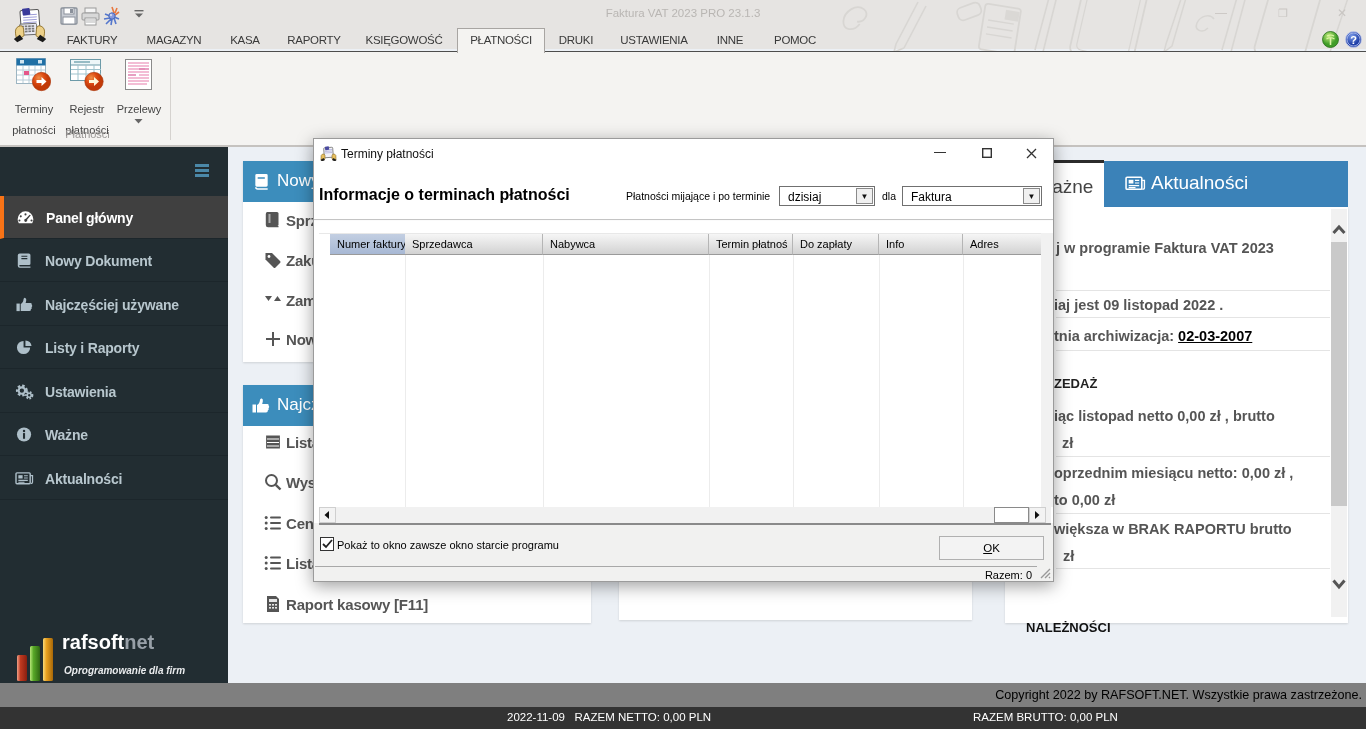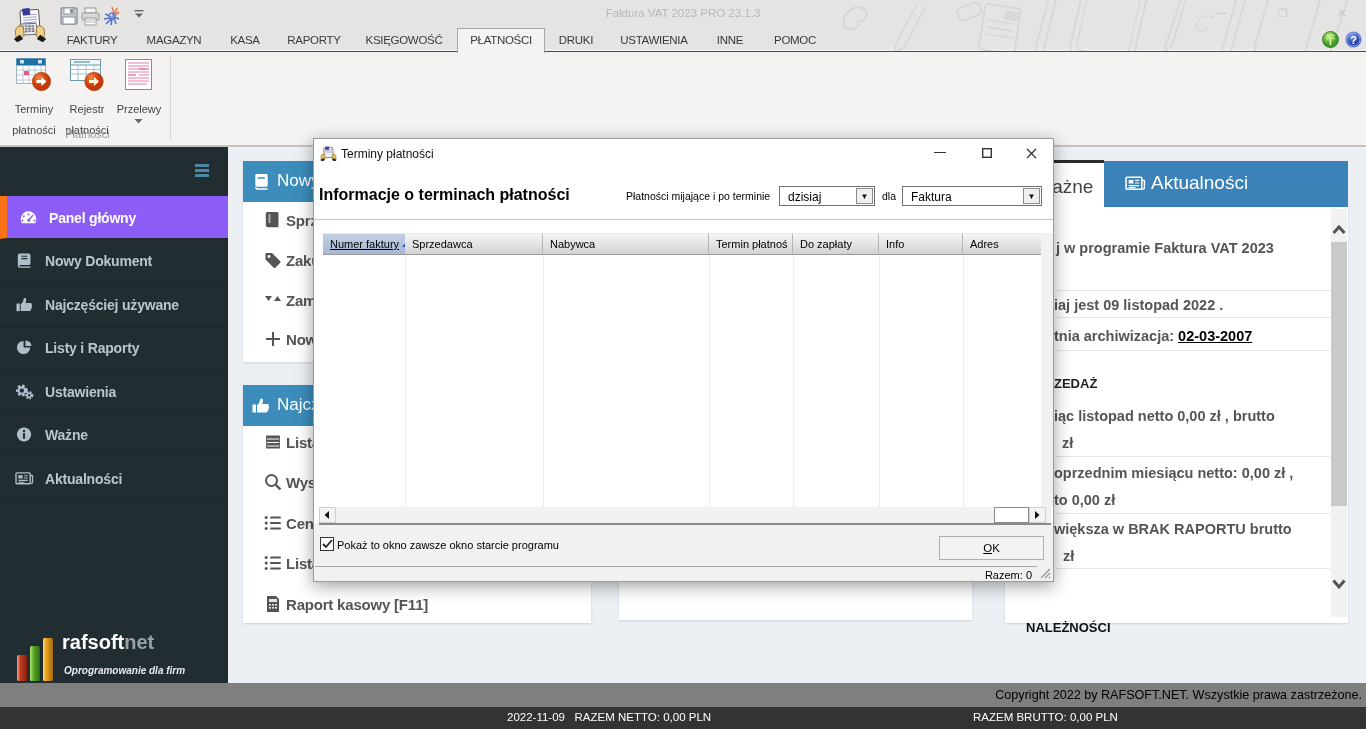--- a/index.html
+++ b/index.html
@@ -25,21 +25,21 @@
 #grplabel { left:30px; top:128px; width:115px; text-align:center; font-size:11px; color:#9a9795; }
 #rsep { left:170px; top:57px; width:1px; height:83px; background:#d5d2cf; }
 
 
 #sidebar { left:0; top:147px; width:228px; height:536px; background:#222d32; }
 #hamburger { left:195px; top:17px; width:14px; height:13px; }
 #hamburger div { height:2.6px; background:#4b88a8; margin-bottom:2.5px; }
 .sitem { left:0; width:228px; height:43px; border-bottom:1px solid #1c262b; color:#b8c7ce; font-size:14px; font-weight:600; letter-spacing:-0.2px; }
 .sitem .txt { position:absolute; left:45px; top:14px; }
 .sitem .ico { position:absolute; left:15px; top:13px; width:19px; height:17px; }
-#sactive { background:#8b5cf6; color:#fff; border-left:7px solid #f97316; }
+#sactive { background:#404040; color:#fff; border-left:4px solid #f97316; }
 #sactive .txt { left:42px; }
 #sactive .ico { left:12px; }
 
 
 #logo { left:0; top:630px; }
 
 
 .panel { background:#fff; box-shadow:0 1px 2px rgba(0,0,0,0.12); }
 .phead { position:absolute; left:0; top:0; right:0; height:41px; background:#3c8dbc; color:#fff; }
 .phead .ptxt { position:absolute; left:34px; top:10px; font-size:17px; }
@@ -523,21 +523,21 @@
         <span class="cbtn">▼</span>
       </div>
     <div class="dlabel" style="left:568px;top:51px;">dla</div>
     <div class="combo" style="left:588px;top:47px;width:140px;">
         <span class="ct">Faktura</span>
         <span class="cbtn">▼</span>
       </div>
     <div id="dbottom"></div>
     <div id="detch"></div>
     <div id="dtablewrap">
-      <div class="th" style="left:4px;width:93px;background:linear-gradient(#c3cfe2,#a7b8d4);text-decoration:underline;">Numer faktury<div style="position:absolute;right:3px;top:7px;width:0;height:0;border-left:5px solid transparent;border-right:5px solid transparent;border-bottom:6px solid #2d50bb;"></div></div>
+      <div class="th" style="left:11px;width:93px;background:linear-gradient(#c3cfe2,#a7b8d4);">Numer faktury<div style="position:absolute;right:3px;top:7px;width:0;height:0;border-left:5px solid transparent;border-right:5px solid transparent;border-bottom:6px solid #2d50bb;"></div></div>
       <div class="th" style="left:86px;width:138px;">Sprzedawca</div>
       <div class="th" style="left:224px;width:166px;">Nabywca</div>
       <div class="th" style="left:390px;width:84px;">Termin płatnoś</div>
       <div class="th" style="left:474px;width:86px;">Do zapłaty</div>
       <div class="th" style="left:560px;width:84px;">Info</div>
       <div class="th" style="left:644px;width:78px;border-right:none;">Adres</div>
       <div class="gridline" style="left:86px;"></div>
       <div class="gridline" style="left:224px;"></div>
       <div class="gridline" style="left:390px;"></div>
       <div class="gridline" style="left:474px;"></div>

